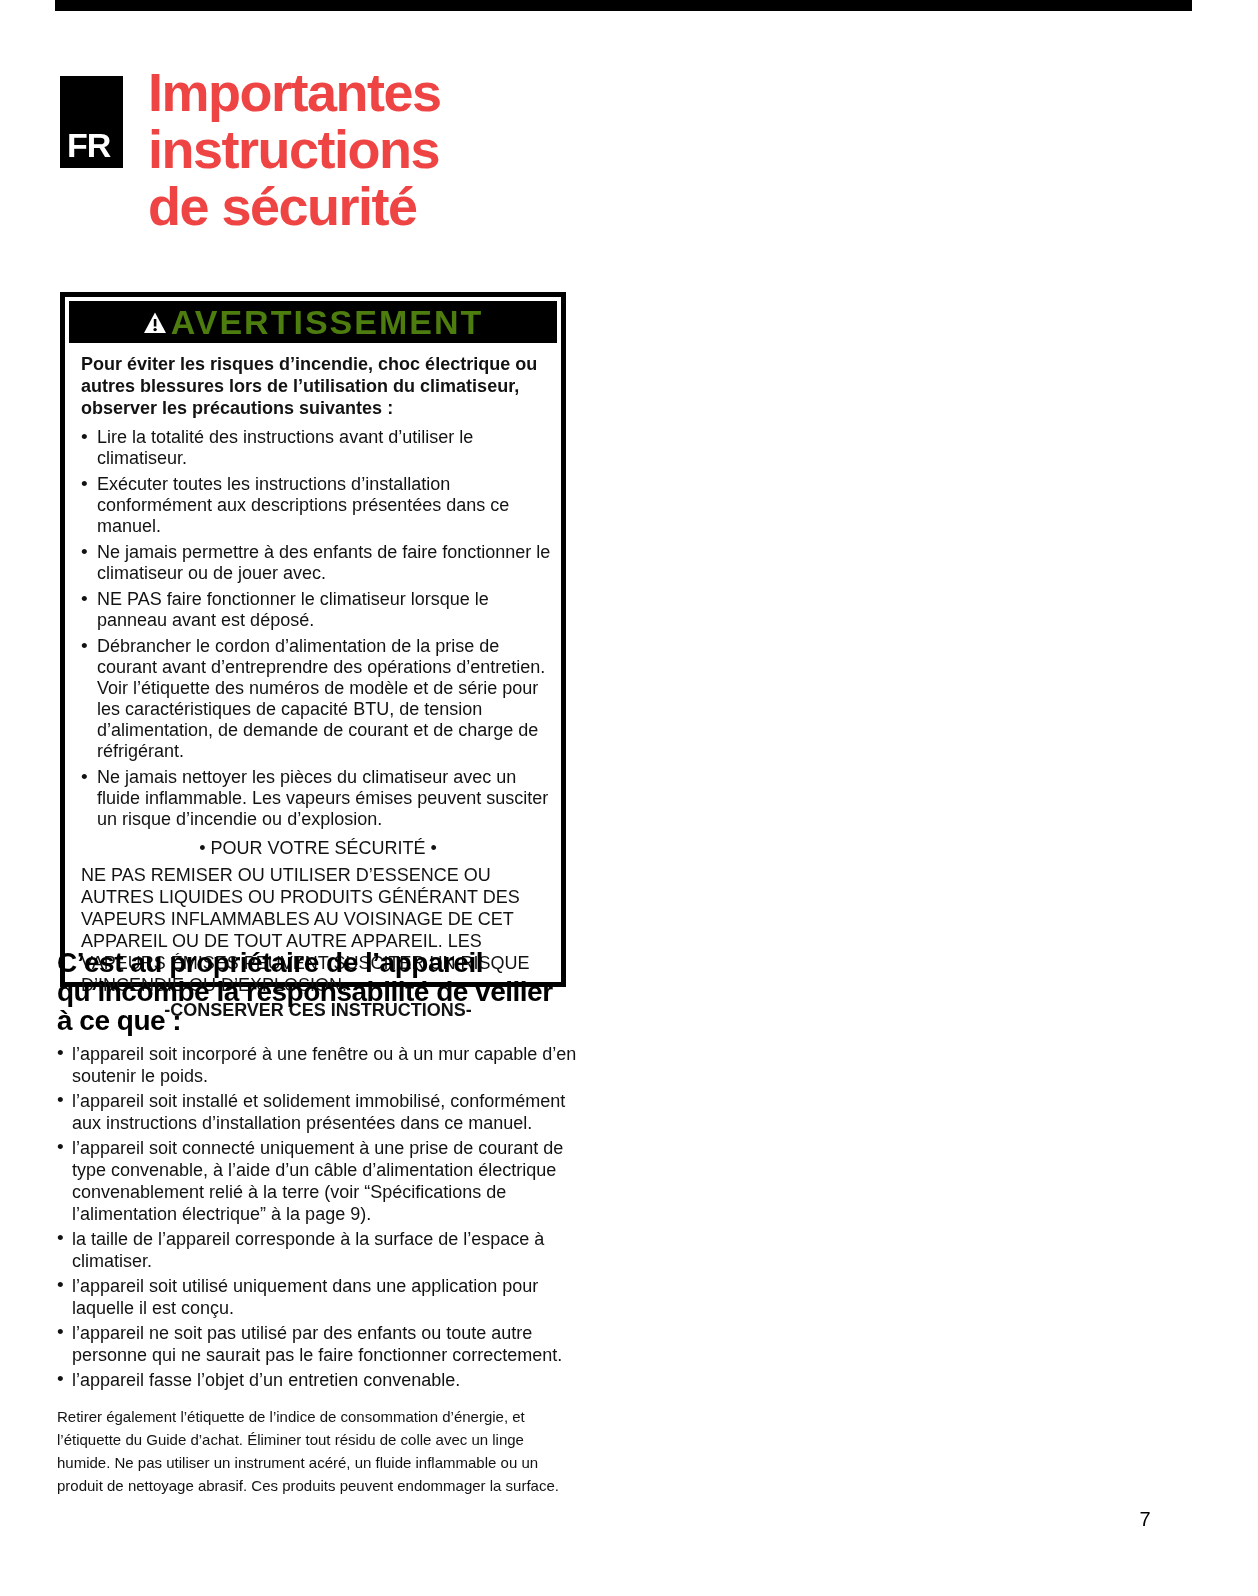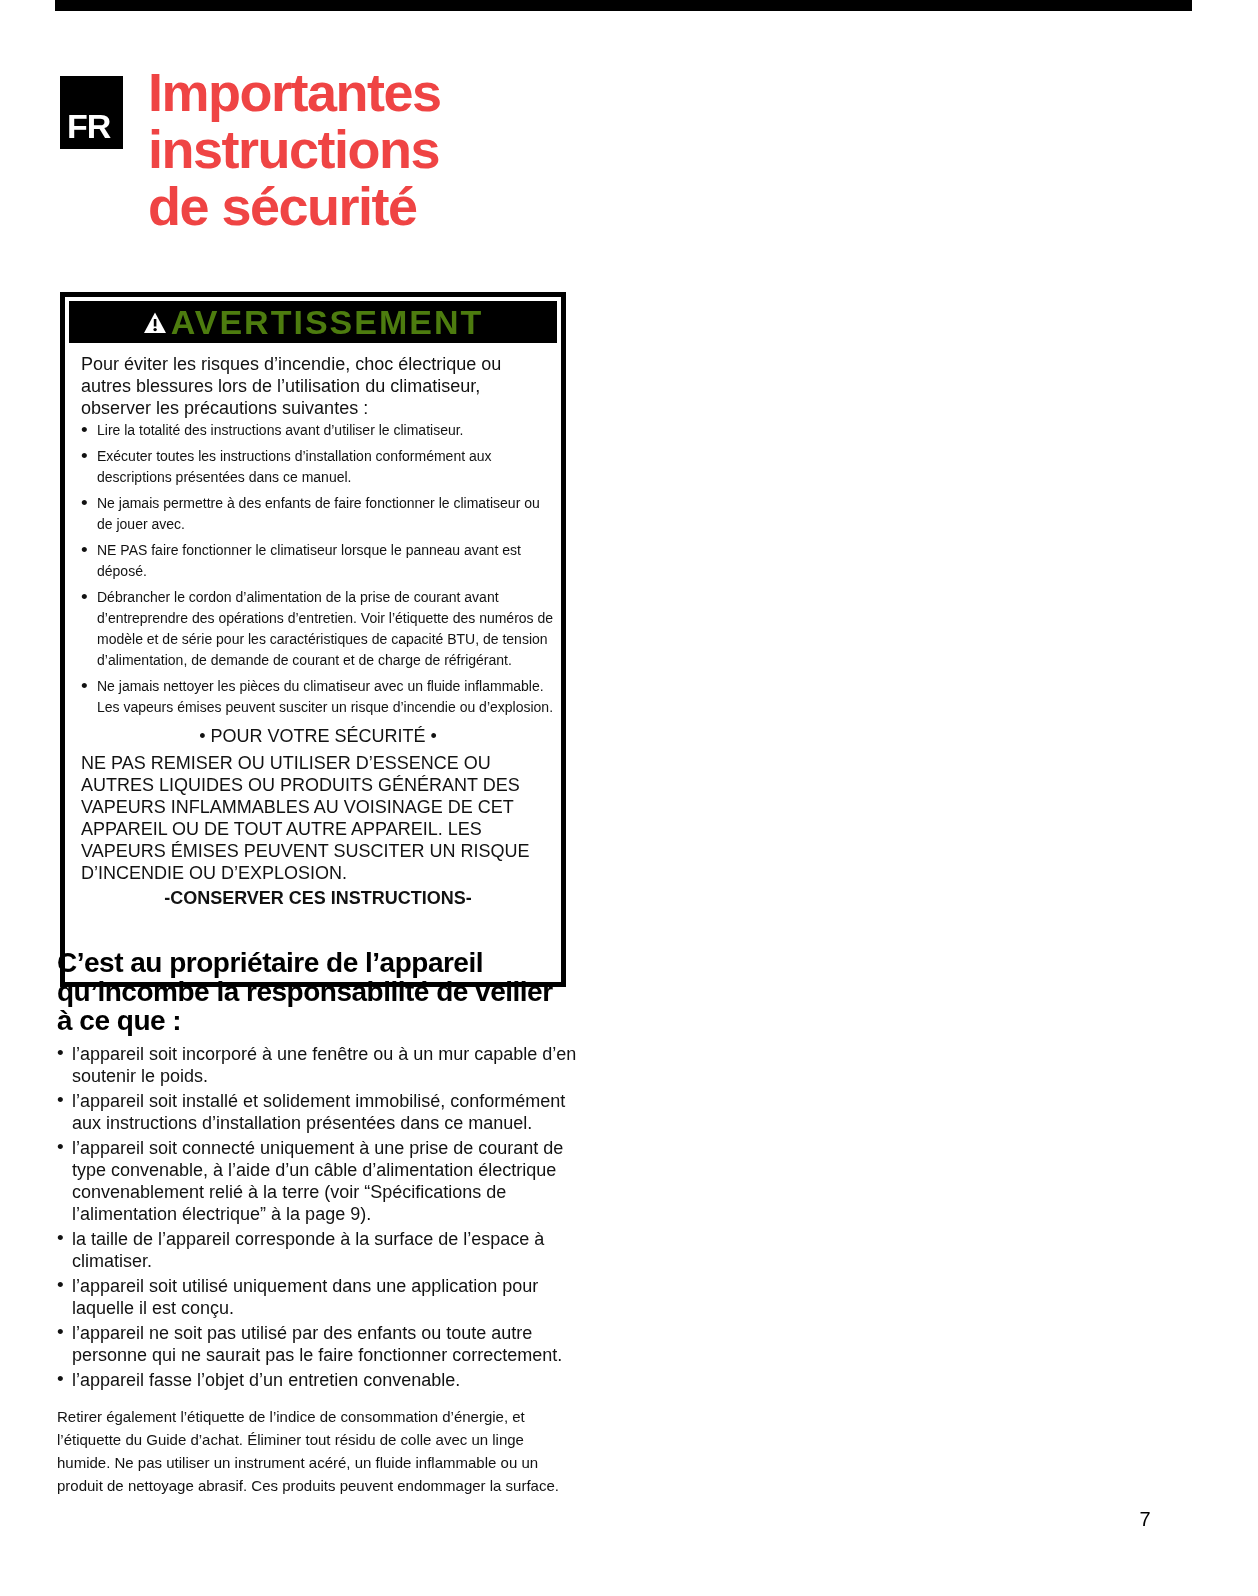--- a/index.html
+++ b/index.html
@@ -12,21 +12,21 @@
     overflow:hidden;
   }
   
   .top-rule{
     position:absolute;left:55px;top:0;width:1137px;height:11px;
     background:#000;
   }
   
   .doc-header{position:absolute;left:57px;top:64px;width:700px;}
   .fr-badge{
-    position:absolute;left:3px;top:12px;width:63px;height:73px;
+    position:absolute;left:3px;top:12px;width:63px;height:92px;
     background:#000;color:#fff;
     display:flex;align-items:flex-end;
     font-weight:bold;font-size:34px;letter-spacing:-1px;
     padding:0;box-sizing:border-box;
   }
   .fr-badge span{display:block;margin:0 0 6px 7px;line-height:1;}
   .doc-title{
     margin:0 0 0 91px;
     font-size:54px;font-weight:bold;letter-spacing:-1.5px;
     line-height:57px;color:#ef4444;
@@ -39,26 +39,26 @@
     background:#fff;
   }
   .warning-header{
     margin:4px 4px 0 4px;height:42px;background:#000;color:#4d7c0f;
     display:flex;align-items:center;justify-content:center;
     font-weight:bold;font-size:34px;letter-spacing:2px;
   }
   .warn-icon{display:inline-flex;margin-right:4px;position:relative;top:1px;}
   .warning-box .inner{padding:8px 6px 0 16px;}
   .warn-intro{
-    margin:2px 0 1px 0;font-weight:normal;font-size:18px;line-height:22px;
+    margin:2px 0 8px 0;font-weight:bold;font-size:18px;line-height:22px;
   }
   ul.warn-list{list-style:none;margin:0;padding:0;}
   ul.warn-list li{
     position:relative;padding-left:16px;margin:0 0 5px 0;
-    font-size:14px;line-height:21px;
+    font-size:18px;line-height:21px;
   }
   ul.warn-list li::before{
     content:"\2022";position:absolute;left:0;top:-1px;font-size:19px;
   }
   .center-line{
     margin:8px 0 5px 0;text-align:center;font-size:18px;line-height:21px;
   }
   .caps-par{
     margin:0;font-size:18px;line-height:22px;
   }

